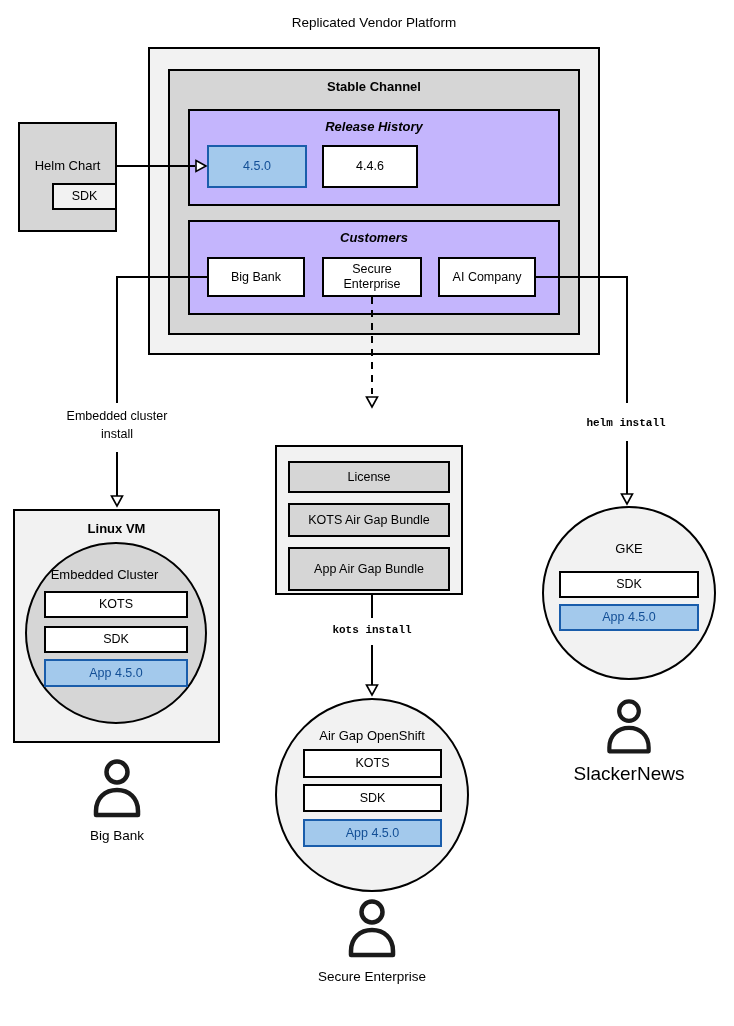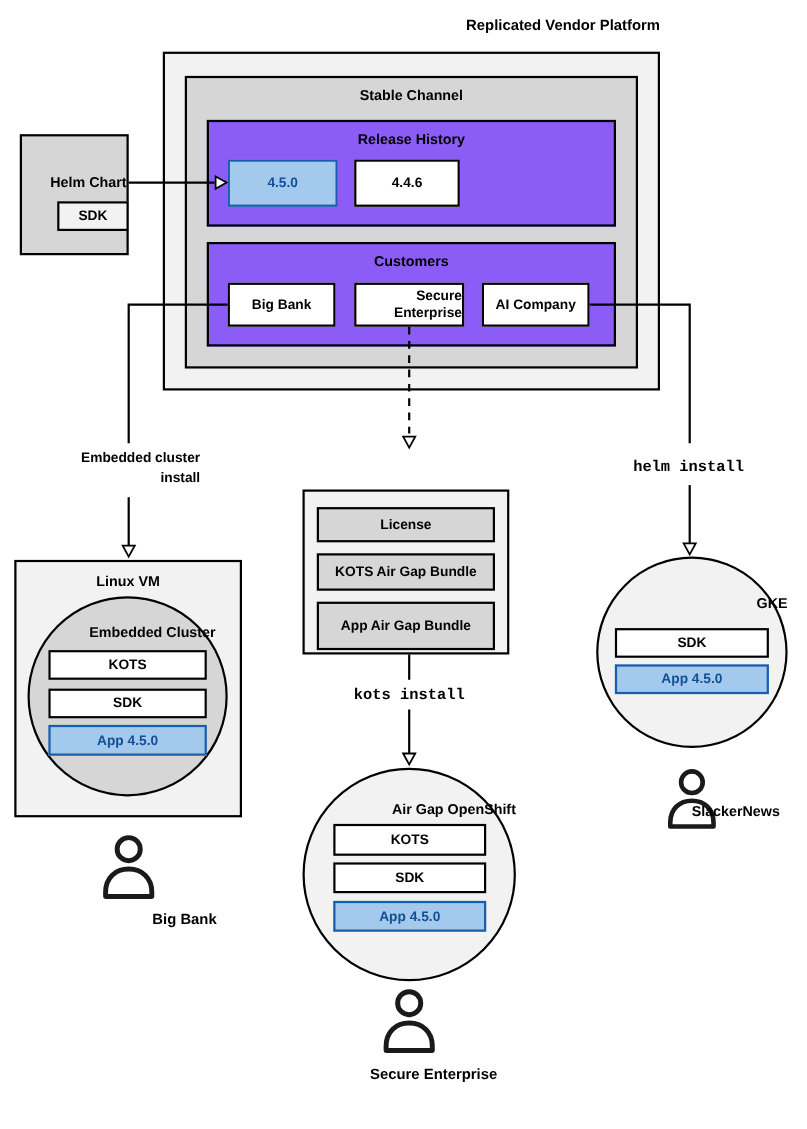--- a/index.html
+++ b/index.html
@@ -9,50 +9,50 @@
     position: relative;
     width: 734px;
     height: 1026px;
     background: #fff;
     overflow: hidden;
   }
   .abs { position: absolute; }
   .bx { border: 2px solid #000; }
   .fill-light { background: #f2f2f2; }
   .fill-mid   { background: #d6d6d6; }
-  .fill-dark  { background: #8b5cf6; }
+  .fill-dark  { background: #c4b5fd; font-style: italic; }
   .fill-white { background: #ffffff; }
   .fill-blue  { background: #a3c9ec; border-color: #1a5dab; }
   .blue-text  { color: #134f96; }
   .lbl {
-    font-weight: bold;
+    font-weight: normal;
     font-size: 13px;
-    text-align: right;
+    text-align: center;
     line-height: 1.25;
   }
   .node {
     display: flex;
     align-items: center;
     justify-content: center;
-    font-weight: bold;
+    font-weight: normal;
     font-size: 12.5px;
-    text-align: right;
+    text-align: center;
     line-height: 1.2;
   }
   .group-title {
     position: absolute;
     left: 0; right: 0; top: 8px;
     font-weight: bold;
     font-size: 13px;
     text-align: center;
   }
   .mono {
     font-family: "Liberation Mono", "DejaVu Sans Mono", monospace;
     font-weight: bold;
-    font-size: 14px;
+    font-size: 11px;
     text-align: center;
     white-space: nowrap;
   }
   .circle { border-radius: 50%; }
   svg.connectors {
     position: absolute;
     left: 0; top: 0;
     pointer-events: none;
     z-index: 5;
   }
@@ -150,21 +150,21 @@
   <div class="abs bx node fill-blue blue-text" style="left:559px; top:604px; width:140px; height:27px;">
     <span>App 4.5.0</span>
   </div>
 
   <div class="abs" style="left:601px; top:698px; width:56px; height:58px;">
     <svg class="person" width="56" height="58" viewBox="0 0 56 62">
       <circle cx="28" cy="14" r="10.5" fill="none" stroke="#1a1a1a" stroke-width="4.5"></circle>
       <path d="M 7,57 L 7,53 C 7,40 16,32 28,32 C 40,32 49,40 49,53 L 49,57 Z" fill="none" stroke="#1a1a1a" stroke-width="4.5" stroke-linejoin="round"></path>
     </svg>
   </div>
-  <div class="abs lbl" style="left:549px; top:730px; width:160px; font-size:13px;">SlackerNews</div>
+  <div class="abs lbl" style="left:549px; top:762px; width:160px; font-size:19px;">SlackerNews</div>
 
   <div class="abs bx circle fill-light" style="left:275px; top:698px; width:194px; height:194px;"></div>
   <div class="abs lbl" style="left:275px; top:728px; width:194px;">Air Gap OpenShift</div>
   <div class="abs bx node fill-white" style="left:303px; top:749px; width:139px; height:29px;">
     <span>KOTS</span>
   </div>
   <div class="abs bx node fill-white" style="left:303px; top:784px; width:139px; height:28px;">
     <span>SDK</span>
   </div>
   <div class="abs bx node fill-blue blue-text" style="left:303px; top:819px; width:139px; height:28px;">

